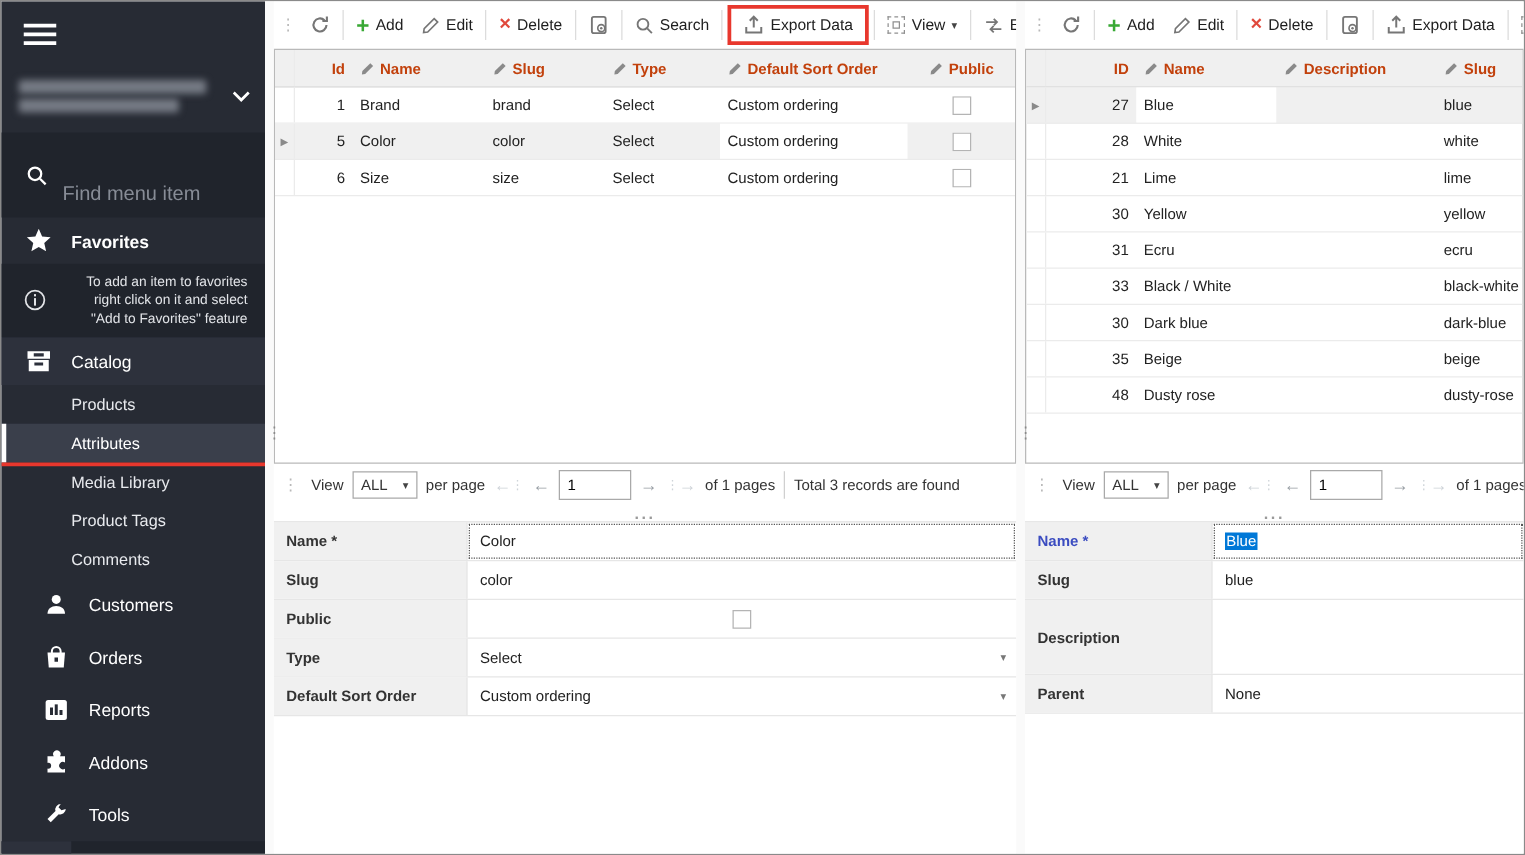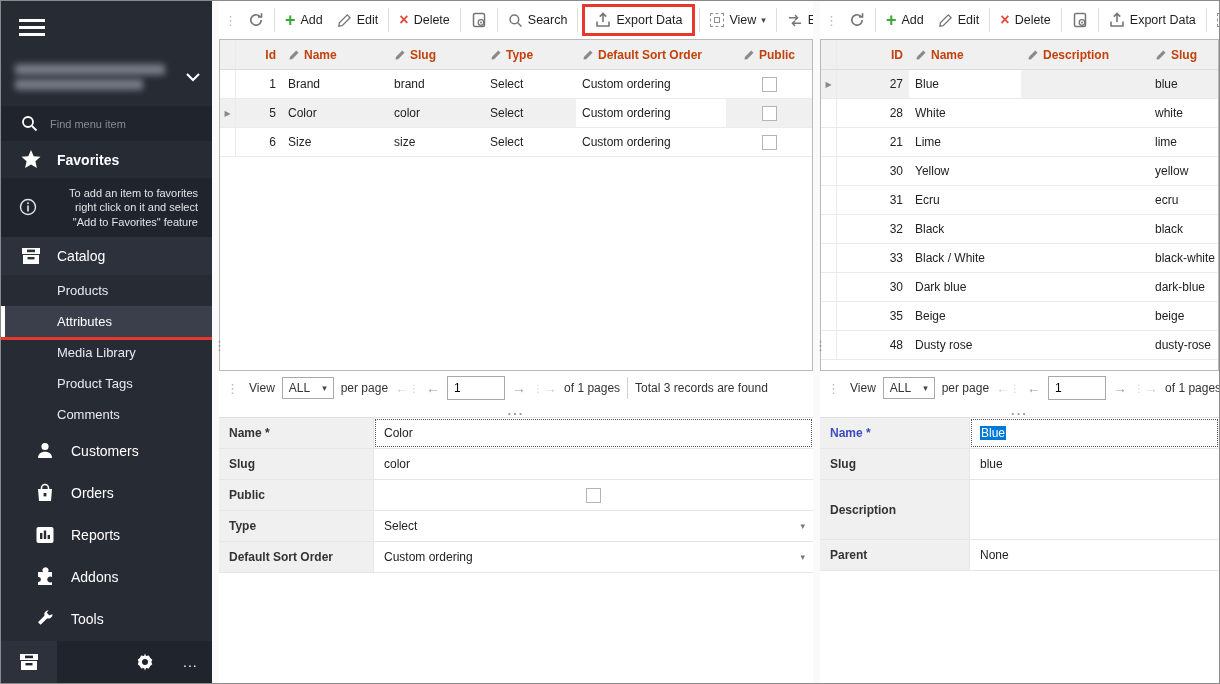--- a/index.html
+++ b/index.html
@@ -11,22 +11,22 @@
   
   .sidebar { width:211px; background:#272b34; color:#fff; display:flex; flex-direction:column;
              flex-shrink:0; overflow:hidden; }
   .sb-hamburger { padding:14px 0 10px 18px; cursor:pointer; }
   .sb-hamburger i { display:block; width:26px; height:3px; background:#fff; margin:4px 0; }
   .sb-account { display:flex; align-items:center; padding:10px 12px 12px 14px; }
   .sb-blur { flex:1; }
   .sb-blur i { display:block; height:11px; border-radius:2px; background:#767b85; filter:blur(3px); margin:4px 0; }
   .sb-blur i:first-child { width:150px; } .sb-blur i:last-child { width:128px; }
   .sb-search { display:flex; align-items:center; gap:12px; background:#20242c; padding:9px 16px 9px 20px; }
-  .sb-search input { background:transparent; border:none; outline:none; color:#cfd2d8; font-size:11px;
-                     font-family:inherit; width:140px; }
+  .sb-search input { background:transparent; border:none; outline:none; color:#cfd2d8; font-size:16px;
+                     font-family:inherit; width:140px;margin-top:32px; }
   .sb-search input::placeholder { color:#878c96; }
   .sb-item { display:flex; align-items:center; gap:16px; padding:9px 16px 9px 20px; font-size:14px; cursor:pointer;font-weight:bold; }
   .sb-note { display:flex; gap:12px; background:#20242c; padding:8px 14px 8px 18px; align-items:center;text-align:right; }
   .sb-note .txt { font-size:11px; line-height:1.3; color:#e2e4e8; }
   .sb-section { display:flex; align-items:center; gap:16px; background:#2d313c; padding:10px 16px 10px 20px;
                 font-size:14px; cursor:pointer; }
   .sb-sub { position:relative; padding:8px 16px 8px 56px; font-size:13px; color:#e8eaee; cursor:pointer; }
   .sb-sub.sel { background:#3a3f4b; color:#fff; }
   .sb-sub.sel .selbar { position:absolute; left:0; top:0; bottom:0; width:4px; background:#fff; }
   .red-underline { position:absolute; left:0; right:0; bottom:-3px; height:3px; background:#e8372d; z-index:5; }
@@ -575,27 +575,20 @@
         </div>
         <div class="grow">
           <span class="gut"></span>
           <span class="c R-id">31</span>
           <span class="c R-name">Ecru</span>
           <span class="c R-desc"></span>
           <span class="c R-slug">ecru</span>
         </div>
         <div class="grow">
           <span class="gut"></span>
-          <span class="c R-id">32</span>
-          <span class="c R-name">Black</span>
-          <span class="c R-desc"></span>
-          <span class="c R-slug">black</span>
-        </div>
-        <div class="grow">
-          <span class="gut"></span>
           <span class="c R-id">33</span>
           <span class="c R-name">Black / White</span>
           <span class="c R-desc"></span>
           <span class="c R-slug">black-white</span>
         </div>
         <div class="grow">
           <span class="gut"></span>
           <span class="c R-id">30</span>
           <span class="c R-name">Dark blue</span>
           <span class="c R-desc"></span>

